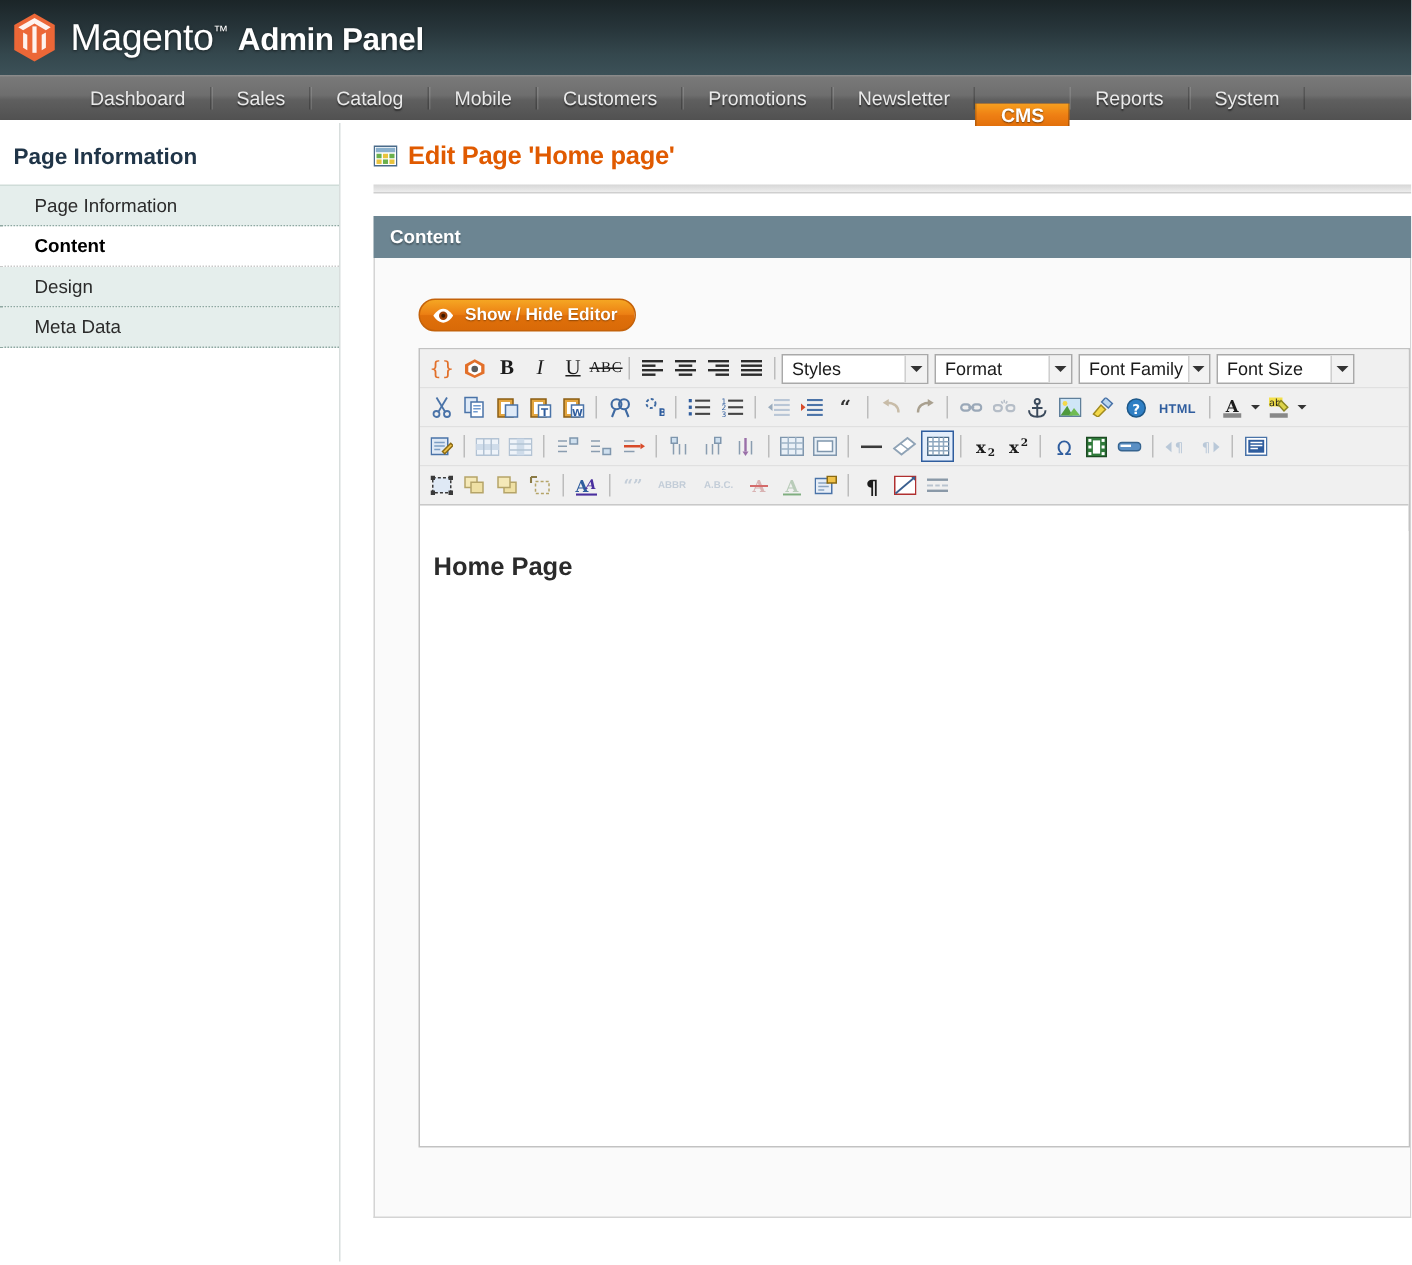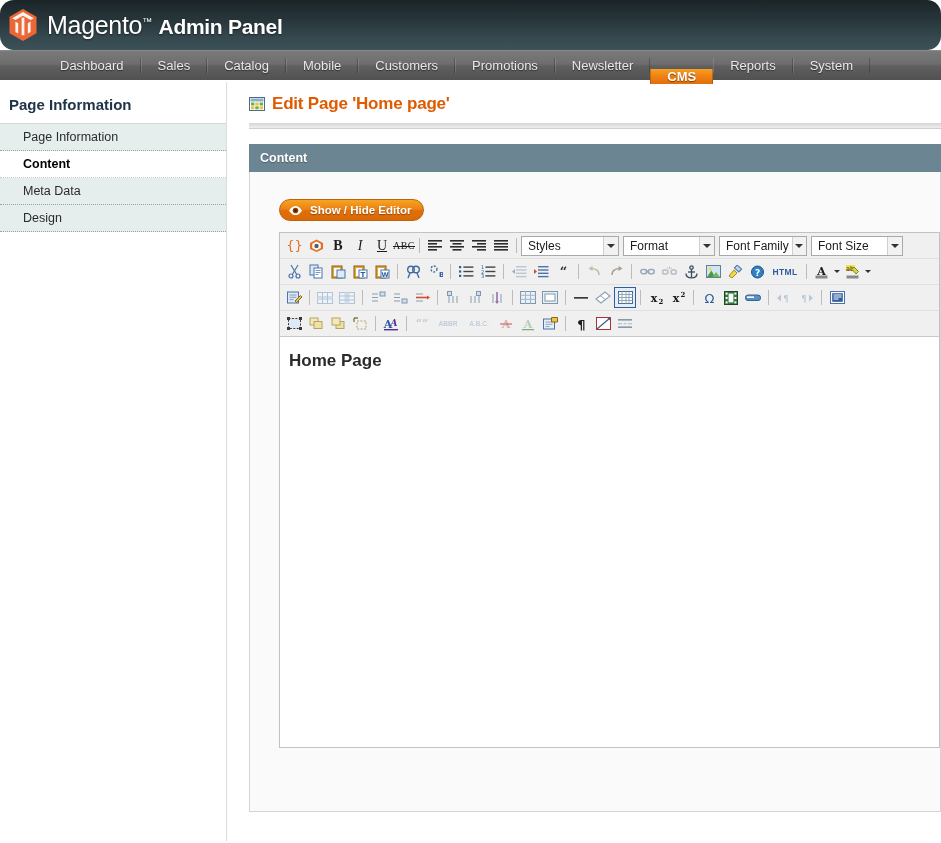--- a/index.html
+++ b/index.html
@@ -12,21 +12,20 @@
   }
 
   
   .header {
     height: 50px;
     background: linear-gradient(to bottom, #1b2528 0%, #27353a 38%, #34474d 72%, #3c5158 100%);
     display: flex;
     align-items: center;
     padding-left: 8px;
     position: relative;
-    border-radius: 14px;
   }
   .logo-wrap { display: flex; align-items: center; gap: 9px; }
   .logo-hex { width: 30px; height: 34px; display: block; }
   .logo-text {
     color: #ffffff;
     font-size: 25px;
     letter-spacing: -0.3px;
     white-space: nowrap;
     text-shadow: 0 1px 2px rgba(0,0,0,.55);
   }
@@ -248,20 +247,21 @@
   .sel-size   { width: 92px; }
 
   .caret { width: 0;height: 0;border-left: 4px solid transparent;border-right: 4px solid transparent;border-top: 4px solid #333; }
   .caret-sm { width: 0;height: 0;border-left: 3px solid transparent;border-right: 3px solid transparent;border-top: 3px solid #333; margin-left:1px; }
 
   .edit-area {
     background: #ffffff;
     height: 410px;
     padding: 14px 12px 0 9px;
     overflow: hidden;
+    margin-top: 17px;
   }
   .edit-h {
     font-size: 17px;
     font-weight: bold;
     color: #2b2b2b;
     font-family: "Liberation Sans", sans-serif;
   }
   .status-bar {
     background: #efefef;
     border-top: 1px solid #c7c7c7;
@@ -304,22 +304,22 @@
   <div class="nav-spacer"></div>
 </div>
 
 <div class="body-wrap">
 
   <div class="sidebar">
     <div class="sidebar-title">Page Information</div>
     <div class="side-list">
       <div class="side-item">Page Information</div>
       <div class="side-item active">Content</div>
+      <div class="side-item">Design</div>
       <div class="side-item">Meta Data</div>
-      <div class="side-item">Design</div>
     </div>
   </div>
 
   <div class="content-col">
 
     <div class="page-title-row">
       <svg class="title-icon" viewBox="0 0 16 16">
         <rect x="0.5" y="1.5" width="15" height="13" fill="#ffffff" stroke="#4a6b8a"></rect>
         <rect x="1.5" y="2.5" width="13" height="3" fill="#8ab0cc"></rect>
         <rect x="2" y="6.5" width="3.4" height="3" fill="#6ab04c"></rect>

